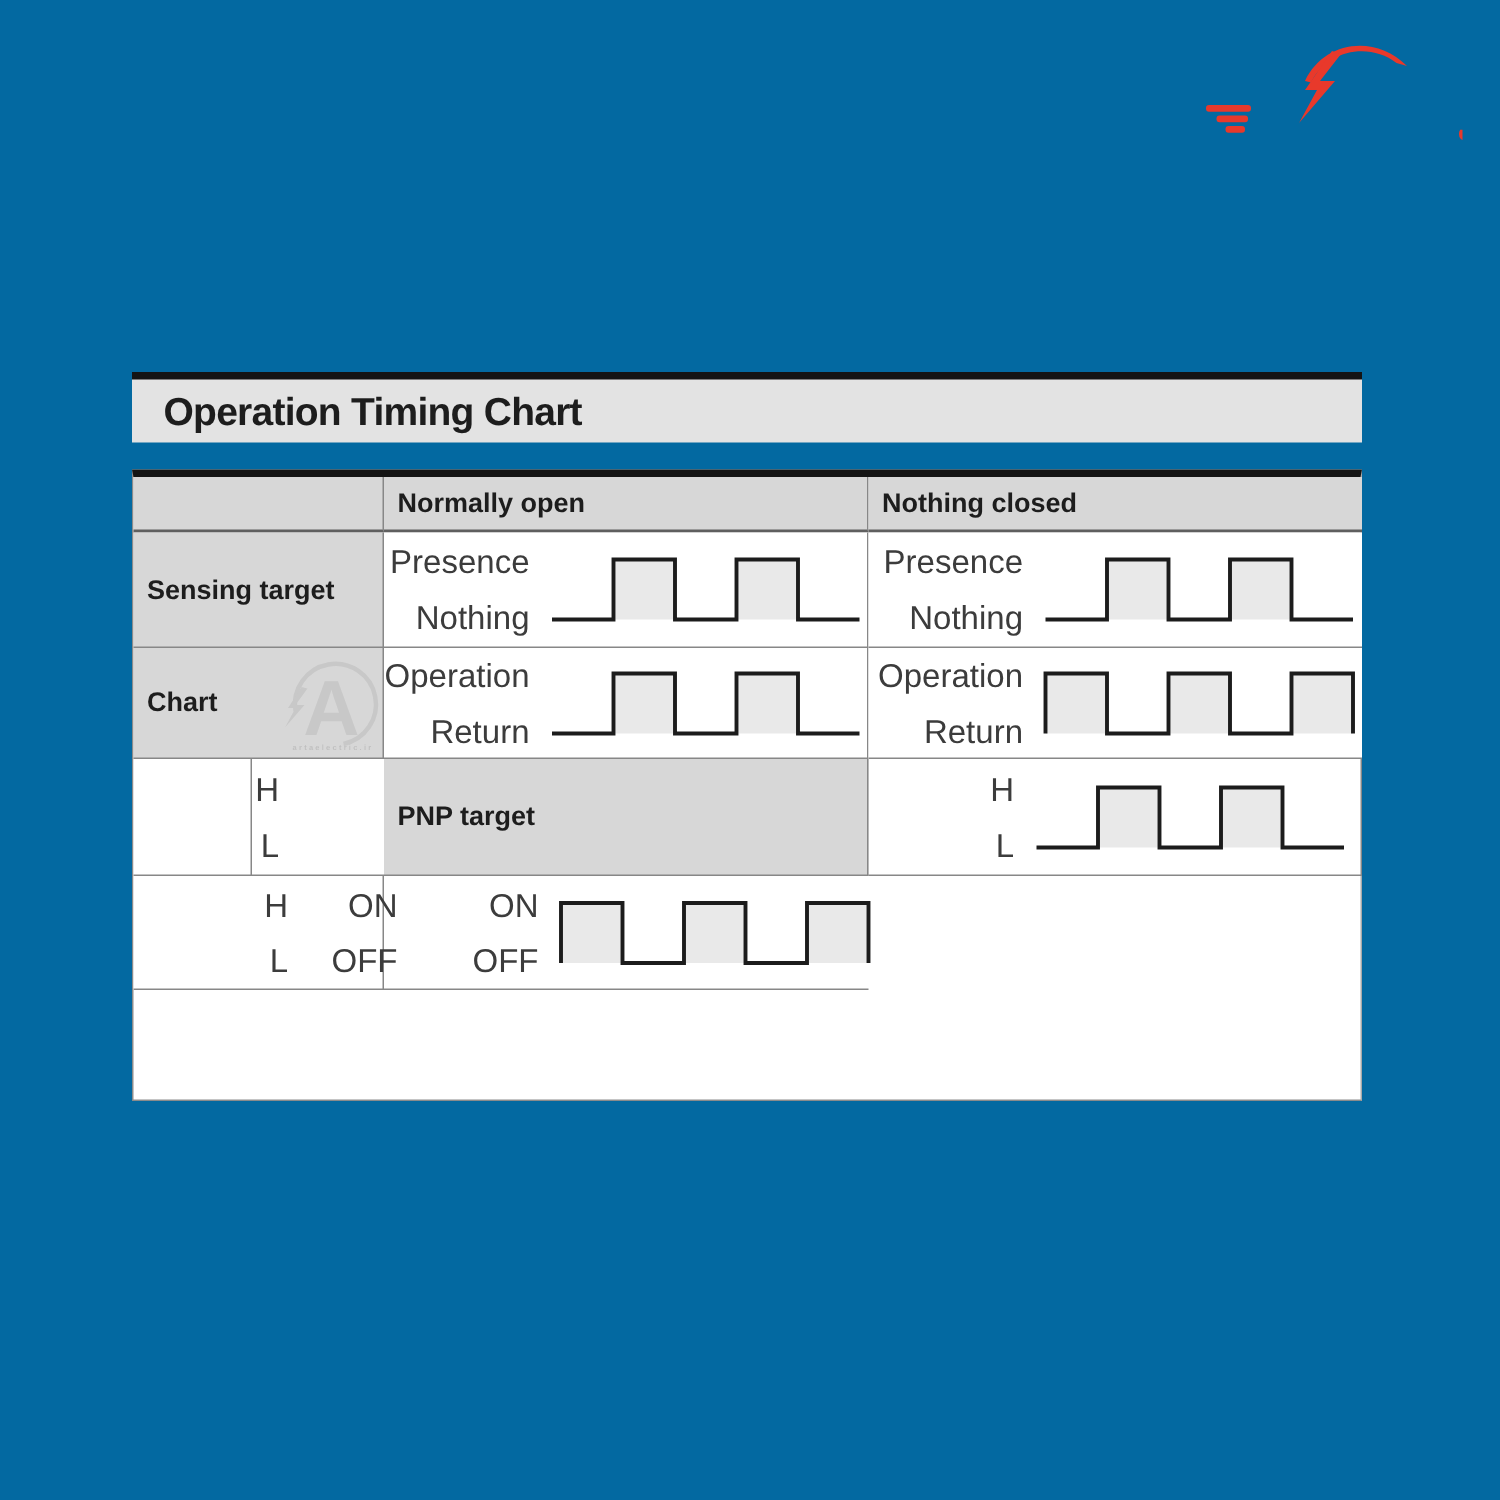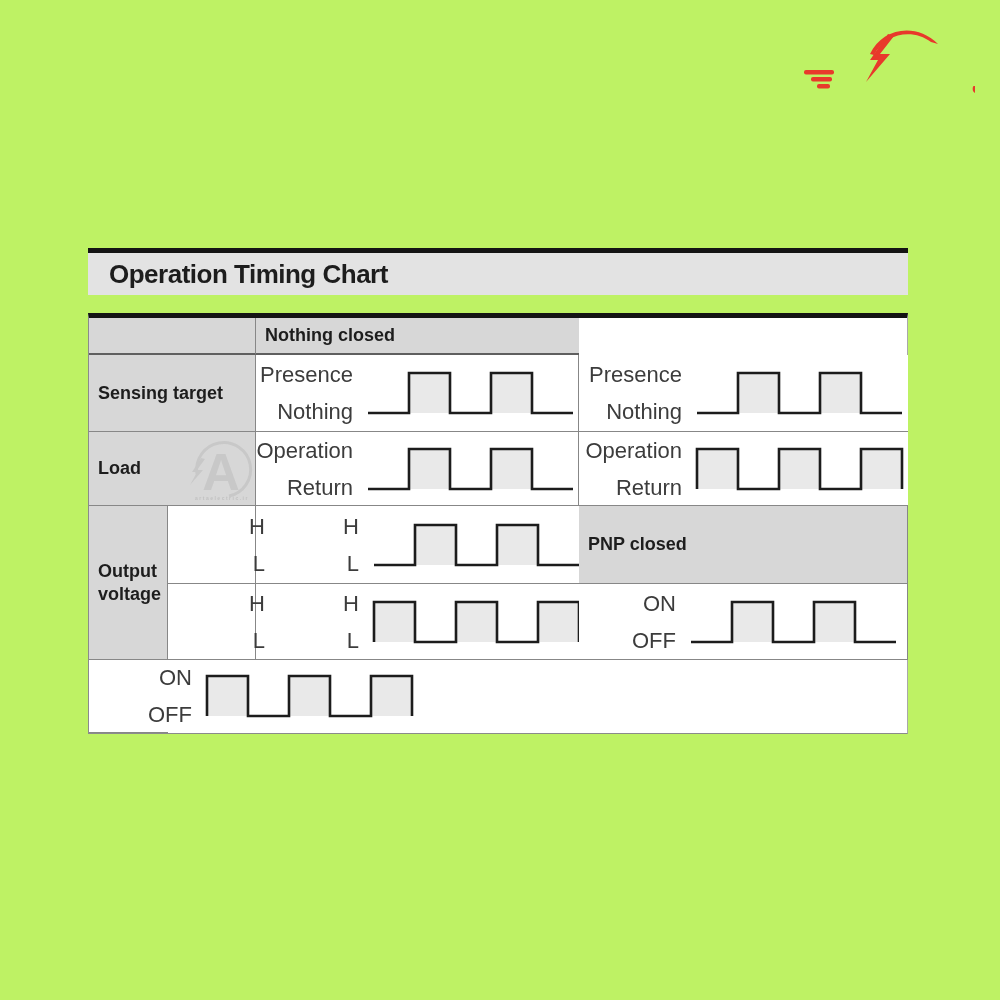--- a/index.html
+++ b/index.html
@@ -1,19 +1,19 @@
 <!DOCTYPE html>
 <html><head>
 <meta charset="utf-8">
 <style>
   * { margin:0; padding:0; box-sizing:border-box; }
   html,body { background:#ffffff; }
   body { font-family:"Liberation Sans", sans-serif; }
   #canvas {
-    position:relative; width:1000px; height:1000px; background:#bef264;
+    position:relative; width:1000px; height:1000px; background:#0369a1;
     overflow:hidden;
   }
 
   
   .logo { position:absolute; left:800px; top:20px; width:175px; height:90px; }
 
   
   .title-bar {
     position:absolute; left:88px; top:248px; width:820px;
     border-top:5px solid #141414;
@@ -92,20 +92,21 @@
     <text x="171" y="73" text-anchor="end" direction="rtl" font-family="DejaVu Sans, sans-serif" font-size="26" font-weight="bold" fill="#e8392b">آرتاالکتریک</text>
   </svg>
 
   <div class="title-bar">
     <h1>Operation Timing Chart</h1>
   </div>
 
   <div class="ttable">
 
     <div class="cell gray hdr span2"></div>
+    <div class="cell gray hdr">Normally open</div>
     <div class="cell gray hdr col-nc">Nothing closed</div>
 
     <div class="cell gray rowlabel span2">Sensing target</div>
     <div class="cell wavecell col-no">
       <div class="waveinner">
         <div class="wavelabels">
           <span class="wl-high">Presence</span>
           <span class="wl-low">Nothing</span>
         </div>
         <svg class="wavesvg" width="212" height="56">
@@ -123,21 +124,21 @@
         </div>
         <svg class="wavesvg" width="212" height="56">
             <rect x="44" y="8" width="41" height="40" fill="#e9e9e9"></rect>
             <rect x="126" y="8" width="41" height="40" fill="#e9e9e9"></rect>
             <path d="M3,48 L44,48 L44,8 L85,8 L85,48 L126,48 L126,8 L167,8 L167,48 L208,48" fill="none" stroke="#1c1c1c" stroke-width="2.6" stroke-linejoin="miter"></path>
           </svg>
       </div>
     </div>
 
     <div class="cell gray rowlabel span2">
-      <span>Load</span>
+      <span>Chart</span>
 
       <svg class="watermark" width="72" height="73" viewBox="0 0 72 73">
         <path d="M 12 42 A 27 27 0 1 1 44 64" fill="none" stroke="#c6c6c6" stroke-width="3"></path>
         <text x="36" y="58" text-anchor="middle" font-family="Liberation Sans, sans-serif" font-size="52" font-weight="bold" fill="#c6c6c6">A</text>
         <polygon points="16,26 7,40 12,40 5,53 18,38 12,38 20,27" fill="#c6c6c6"></polygon>
         <text x="37" y="68" text-anchor="middle" font-family="Liberation Sans, sans-serif" font-size="5" letter-spacing="1.5" fill="#bdbdbd">artaelectric.ir</text>
       </svg>
     </div>
     <div class="cell wavecell col-no">
       <div class="waveinner">
@@ -160,50 +161,49 @@
         </div>
         <svg class="wavesvg" width="212" height="56">
             <rect x="3" y="8" width="41" height="40" fill="#e9e9e9"></rect>
             <rect x="85" y="8" width="41" height="40" fill="#e9e9e9"></rect>
             <rect x="167" y="8" width="41" height="40" fill="#e9e9e9"></rect>
             <path d="M3,48 L3,8 L44,8 L44,48 L85,48 L85,8 L126,8 L126,48 L167,48 L167,8 L208,8 L208,48" fill="none" stroke="#1c1c1c" stroke-width="2.6" stroke-linejoin="miter"></path>
           </svg>
       </div>
     </div>
 
-    <div class="cell gray rowlabel group-cell">Output voltage</div>
-    <div class="cell wavecell col-no">
-      <div class="waveinner">
-        <div class="wavelabels">
-          <span class="wl-high">H</span>
-          <span class="wl-low">L</span>
-        </div>
-        <svg class="wavesvg" width="212" height="56">
-            <rect x="3" y="8" width="41" height="40" fill="#e9e9e9"></rect>
-            <rect x="85" y="8" width="41" height="40" fill="#e9e9e9"></rect>
-            <rect x="167" y="8" width="41" height="40" fill="#e9e9e9"></rect>
-            <path d="M3,48 L3,8 L44,8 L44,48 L85,48 L85,8 L126,8 L126,48 L167,48 L167,8 L208,8 L208,48" fill="none" stroke="#1c1c1c" stroke-width="2.6" stroke-linejoin="miter"></path>
-          </svg>
-      </div>
-    </div>
-    <div class="cell wavecell col-nc">
-      <div class="waveinner">
-        <div class="wavelabels">
-          <span class="wl-high">H</span>
-          <span class="wl-low">L</span>
-        </div>
-        <svg class="wavesvg" width="212" height="56">
-            <rect x="44" y="8" width="41" height="40" fill="#e9e9e9"></rect>
-            <rect x="126" y="8" width="41" height="40" fill="#e9e9e9"></rect>
-            <path d="M3,48 L44,48 L44,8 L85,8 L85,48 L126,48 L126,8 L167,8 L167,48 L208,48" fill="none" stroke="#1c1c1c" stroke-width="2.6" stroke-linejoin="miter"></path>
-          </svg>
-      </div>
-    </div>
-
-    <div class="cell gray rowlabel">PNP closed</div>
+    <div class="cell wavecell col-no">
+      <div class="waveinner">
+        <div class="wavelabels">
+          <span class="wl-high">H</span>
+          <span class="wl-low">L</span>
+        </div>
+        <svg class="wavesvg" width="212" height="56">
+            <rect x="3" y="8" width="41" height="40" fill="#e9e9e9"></rect>
+            <rect x="85" y="8" width="41" height="40" fill="#e9e9e9"></rect>
+            <rect x="167" y="8" width="41" height="40" fill="#e9e9e9"></rect>
+            <path d="M3,48 L3,8 L44,8 L44,48 L85,48 L85,8 L126,8 L126,48 L167,48 L167,8 L208,8 L208,48" fill="none" stroke="#1c1c1c" stroke-width="2.6" stroke-linejoin="miter"></path>
+          </svg>
+      </div>
+    </div>
+    <div class="cell wavecell col-nc">
+      <div class="waveinner">
+        <div class="wavelabels">
+          <span class="wl-high">H</span>
+          <span class="wl-low">L</span>
+        </div>
+        <svg class="wavesvg" width="212" height="56">
+            <rect x="44" y="8" width="41" height="40" fill="#e9e9e9"></rect>
+            <rect x="126" y="8" width="41" height="40" fill="#e9e9e9"></rect>
+            <path d="M3,48 L44,48 L44,8 L85,8 L85,48 L126,48 L126,8 L167,8 L167,48 L208,48" fill="none" stroke="#1c1c1c" stroke-width="2.6" stroke-linejoin="miter"></path>
+          </svg>
+      </div>
+    </div>
+
+    <div class="cell gray rowlabel">PNP target</div>
     <div class="cell wavecell col-no">
       <div class="waveinner">
         <div class="wavelabels">
           <span class="wl-high">H</span>
           <span class="wl-low">L</span>
         </div>
         <svg class="wavesvg" width="212" height="56">
             <rect x="44" y="8" width="41" height="40" fill="#e9e9e9"></rect>
             <rect x="126" y="8" width="41" height="40" fill="#e9e9e9"></rect>
             <path d="M3,48 L44,48 L44,8 L85,8 L85,48 L126,48 L126,8 L167,8 L167,48 L208,48" fill="none" stroke="#1c1c1c" stroke-width="2.6" stroke-linejoin="miter"></path>

